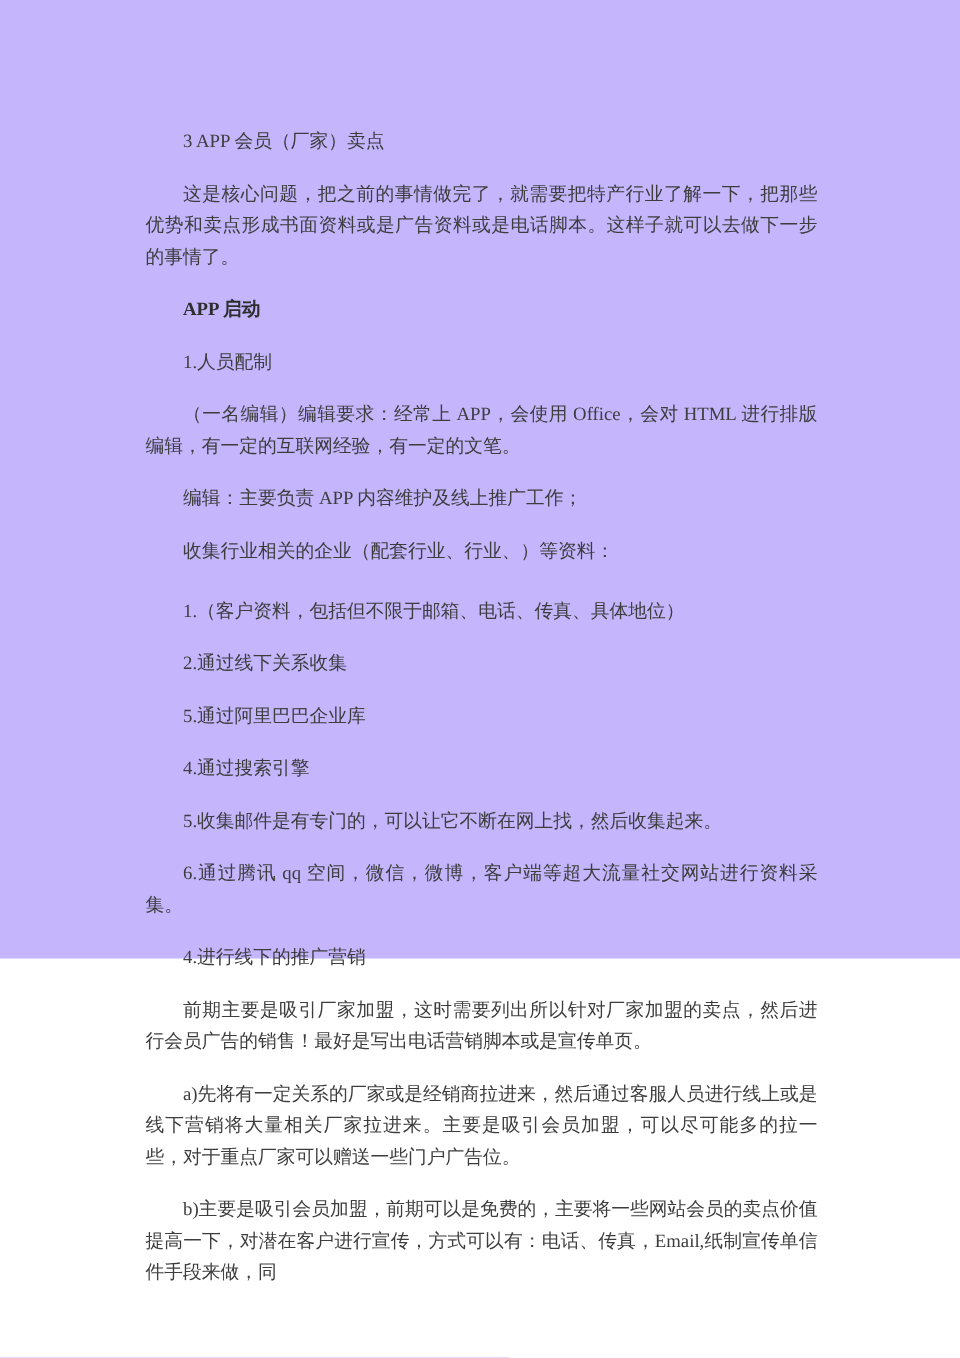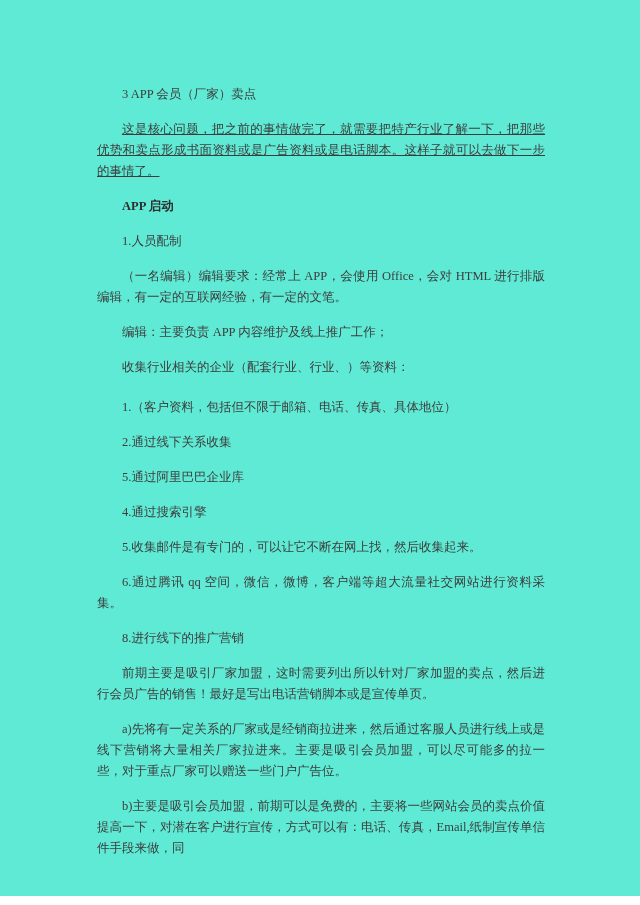--- a/index.html
+++ b/index.html
@@ -9,23 +9,23 @@
   body {
     width: 640px;
     height: 905px;
     background: #ffffff;
     overflow: hidden;
     font-family: "Liberation Serif", "DejaVu Serif", serif;
   }
   .page {
     box-sizing: border-box;
     width: 640px;
-    height: 896px;
+    height: 639px;
     padding: 84px 95px 40px 97px;
-    background: #5eead4;
+    background: #c4b5fd;
   }
   .doc-body {
     width: 448px;
   }
   .para {
     margin: 0 0 14px 0;
     font-size: 12.5px;
     line-height: 21px;
     color: #3d3d3d;
     text-align: justify;
@@ -39,30 +39,30 @@
     margin-top: 12px;
   }
 </style>
 </head>
 <body style="background: rgb(255, 255, 255);">
 
 <div class="page">
   <div class="doc-body">
 
   <p class="para" style="color: rgb(61, 61, 61);">3 APP 会员（厂家）卖点</p>
-      <p class="para" style="color: rgb(61, 61, 61); text-decoration: underline;">这是核心问题，把之前的事情做完了，就需要把特产行业了解一下，把那些优势和卖点形成书面资料或是广告资料或是电话脚本。这样子就可以去做下一步的事情了。</p>
+      <p class="para" style="color: rgb(61, 61, 61);">这是核心问题，把之前的事情做完了，就需要把特产行业了解一下，把那些优势和卖点形成书面资料或是广告资料或是电话脚本。这样子就可以去做下一步的事情了。</p>
       <p class="para bold">APP 启动</p>
       <p class="para" style="color: rgb(61, 61, 61);">1.人员配制</p>
       <p class="para" style="color: rgb(61, 61, 61);">（一名编辑）编辑要求：经常上 APP，会使用 Office，会对 HTML 进行排版编辑，有一定的互联网经验，有一定的文笔。</p>
       <p class="para" style="color: rgb(61, 61, 61);">编辑：主要负责 APP 内容维护及线上推广工作；</p>
       <p class="para" style="color: rgb(61, 61, 61);">收集行业相关的企业（配套行业、行业、）等资料：</p>
       <p class="para" style="color: rgb(61, 61, 61); margin-top: 19px;">1.（客户资料，包括但不限于邮箱、电话、传真、具体地位）</p>
       <p class="para" style="color: rgb(61, 61, 61);">2.通过线下关系收集</p>
       <p class="para" style="color: rgb(61, 61, 61);">5.通过阿里巴巴企业库</p>
       <p class="para" style="color: rgb(61, 61, 61);">4.通过搜索引擎</p>
       <p class="para" style="color: rgb(61, 61, 61);">5.收集邮件是有专门的，可以让它不断在网上找，然后收集起来。</p>
       <p class="para" style="color: rgb(61, 61, 61);">6.通过腾讯 qq 空间，微信，微博，客户端等超大流量社交网站进行资料采集。</p>
-      <p class="para" style="color: rgb(61, 61, 61);">8.进行线下的推广营销</p>
+      <p class="para" style="color: rgb(61, 61, 61);">4.进行线下的推广营销</p>
       <p class="para" style="color: rgb(61, 61, 61); font-family: Liberation Serif, serif;">前期主要是吸引厂家加盟，这时需要列出所以针对厂家加盟的卖点，然后进行会员广告的销售！最好是写出电话营销脚本或是宣传单页。</p>
       <p class="para" style="color: rgb(61, 61, 61);">a)先将有一定关系的厂家或是经销商拉进来，然后通过客服人员进行线上或是线下营销将大量相关厂家拉进来。主要是吸引会员加盟，可以尽可能多的拉一些，对于重点厂家可以赠送一些门户广告位。</p>
       <p class="para" style="color: rgb(61, 61, 61);">b)主要是吸引会员加盟，前期可以是免费的，主要将一些网站会员的卖点价值提高一下，对潜在客户进行宣传，方式可以有：电话、传真，Email,纸制宣传单信件手段来做，同</p>
     </div>
 </div>
 
 </body></html>

